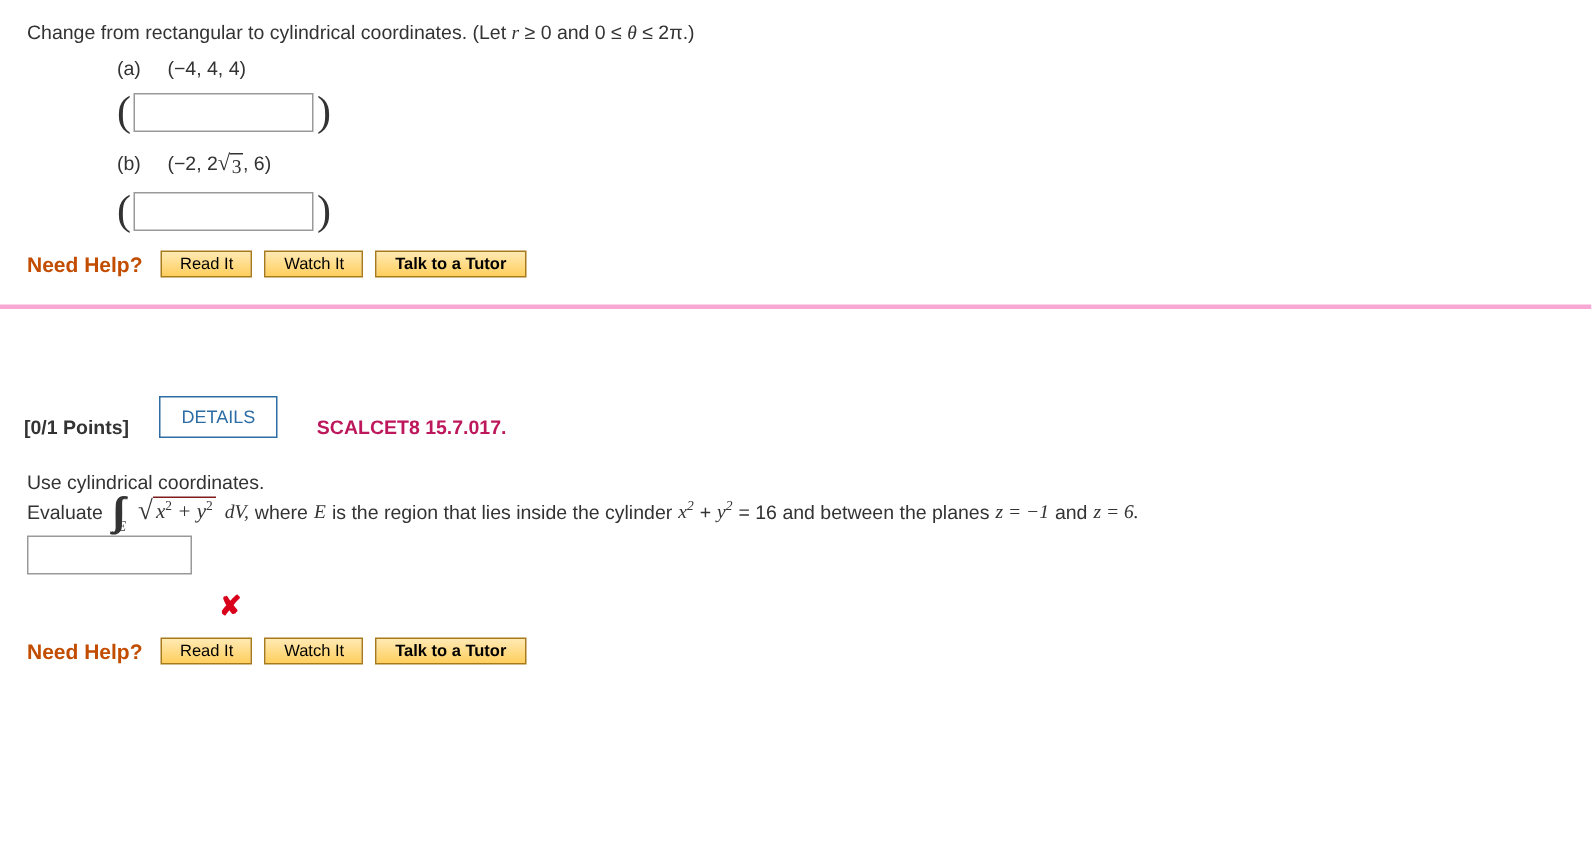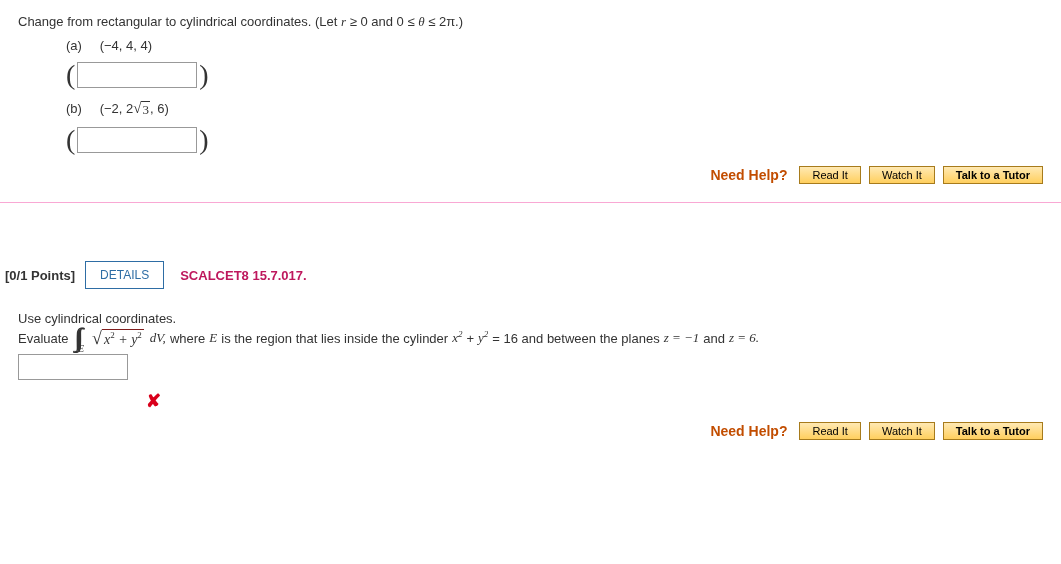--- a/index.html
+++ b/index.html
@@ -7,28 +7,28 @@
     margin: 0;
     padding: 0;
     font-family: Verdana, Arial, sans-serif;
     font-size: 13px;
     color: #333;
     background: #fff;
     width: 1061px;
   }
   .question-block {
     padding: 10px 18px 18px 18px;
-    border-bottom: 1px solid #f9a8d4;
+    border-bottom: 3px solid #f9a8d4;
   }
   .prompt {
     margin: 4px 0 8px 0;
     font-size: 13px;
   }
   .part {
-    margin-left: 48px;
+    margin-left: 60px;
     margin-top: 8px;
   }
   .part-label {
     display: inline-block;
     width: 30px;
   }
   .answer-line {
     margin: 6px 0 10px 0;
     font-size: 24px;
     display: flex;
@@ -41,43 +41,42 @@
     width: 120px;
     height: 26px;
     padding: 2px 4px;
     font-size: 13px;
     margin: 0 2px;
   }
   .need-help {
     display: flex;
     align-items: center;
     gap: 8px;
-    justify-content: flex-end;
   }
   .need-help-label {
     color: #c24d00;
     font-weight: bold;
     font-size: 14px;
     margin-right: 4px;
   }
   .help-btn {
     background: linear-gradient(#ffe9b3, #ffcf5e);
     border: 1px solid #a77b1c;
     padding: 2px 12px;
     font-size: 11px;
     font-family: Liberation Sans, sans-serif;
     cursor: pointer;
     color: #000;
   }
   .help-btn.bold { font-weight: bold; }
   .header-row {
     display: flex;
-    align-items: center;
-    padding: 8px 0 8px 5px;
-    gap: 10px;
+    align-items: flex-end;
+    padding: 8px 0 8px 16px;
+    gap: 20px;
     margin-top: 50px;
   }
   .points {
     font-weight: bold;
     font-size: 13px;
     color: #333;
   }
   .outline-btn {
     background: #fff;
     border: 1px solid #2e6da4;

